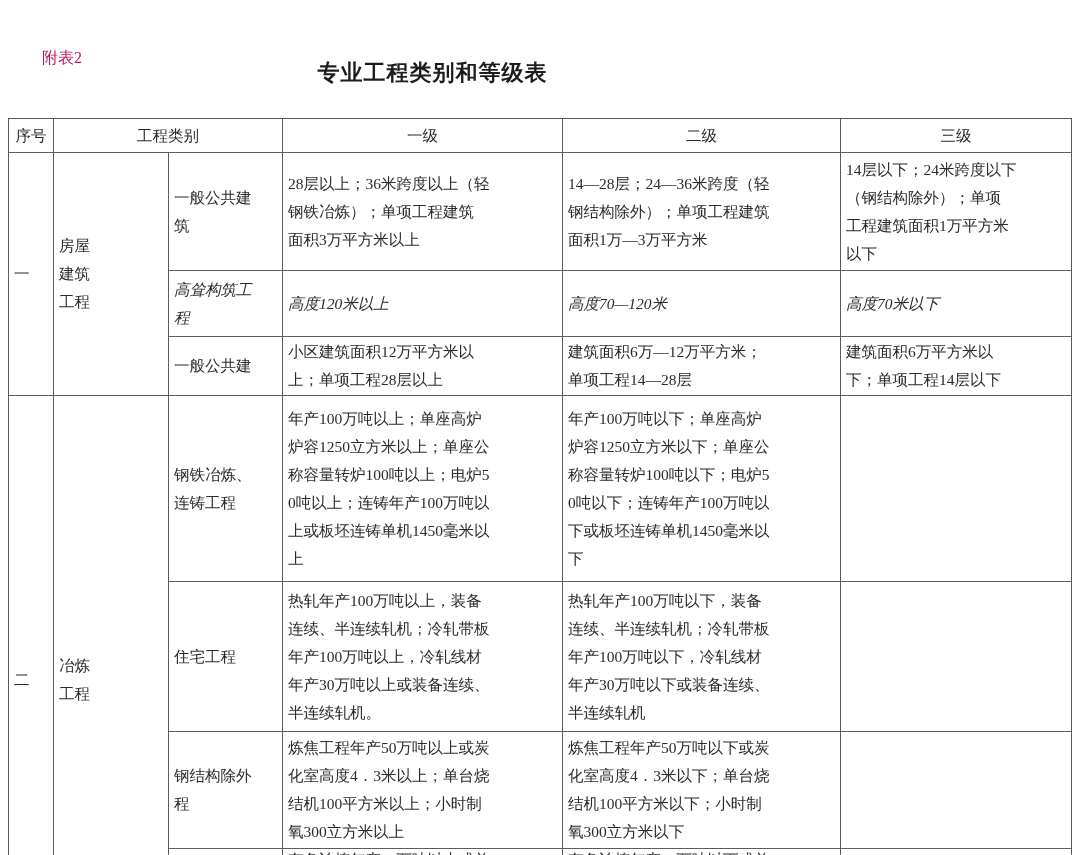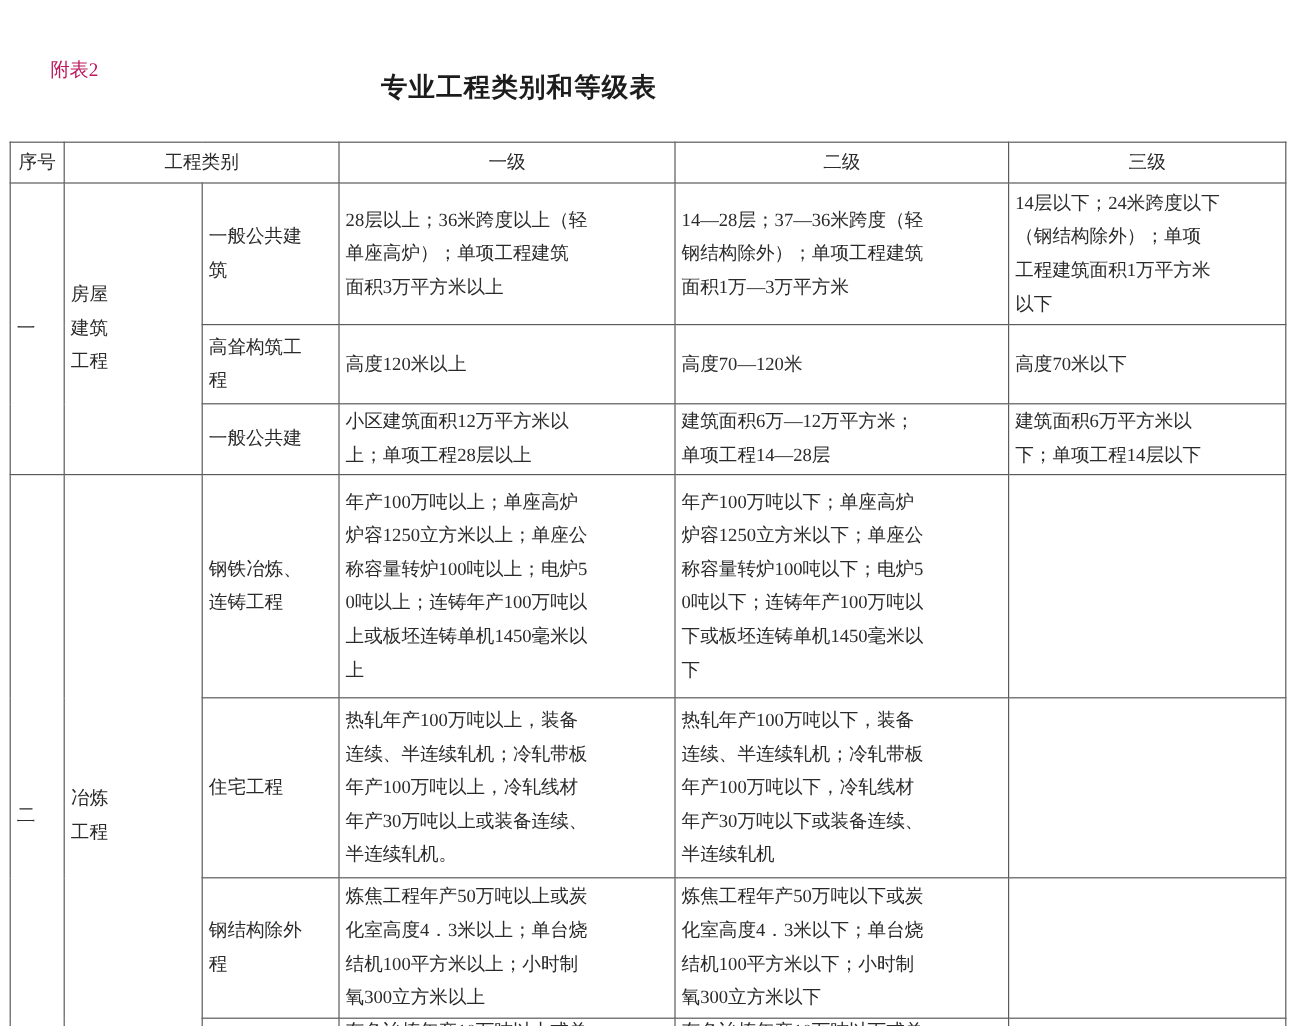--- a/index.html
+++ b/index.html
@@ -50,21 +50,21 @@
     white-space: pre-line;
     overflow: hidden;
     font-weight: normal;
     text-align: left;
     word-break: break-all;
   }
   table.grade-table th { text-align: center; }
   td.c-no { text-align: center; }
   tr.hrow { height: 34px; }
   tr.r-h118 { height: 118px; }
-  tr.r-h66  { height: 66px; }
+  tr.r-h66  { height: 66px; font-style: italic; }
   tr.r-h56  { height: 56px; }
   tr.r-h186 { height: 186px; }
   tr.r-h150 { height: 150px; }
   tr.r-h117 { height: 117px; }
   tr.r-clip { height: 115px; }
   tr.r-clip td { vertical-align: top; line-height: 20px; }
   td.g2pad { vertical-align: top; padding-top: 340px; }
 </style>
 </head>
 <body>
@@ -95,23 +95,23 @@
     </tr>
 
     <tr class="r-h118">
       <td class="c-no" rowspan="3">一</td>
       <td rowspan="3">房屋
 建筑
 工程</td>
       <td>一般公共建
 筑</td>
       <td>28层以上；36米跨度以上（轻
-单座高炉）；单项工程建筑
+钢铁冶炼）；单项工程建筑
 面积3万平方米以上</td>
-      <td>14—28层；37—36米跨度（轻
+      <td>14—28层；24—36米跨度（轻
 钢结构除外）；单项工程建筑
 面积1万—3万平方米</td>
       <td>14层以下；24米跨度以下
 （钢结构除外）；单项
 工程建筑面积1万平方米
 以下</td>
     </tr>
     <tr class="r-h66">
       <td>高耸构筑工
 程</td>

